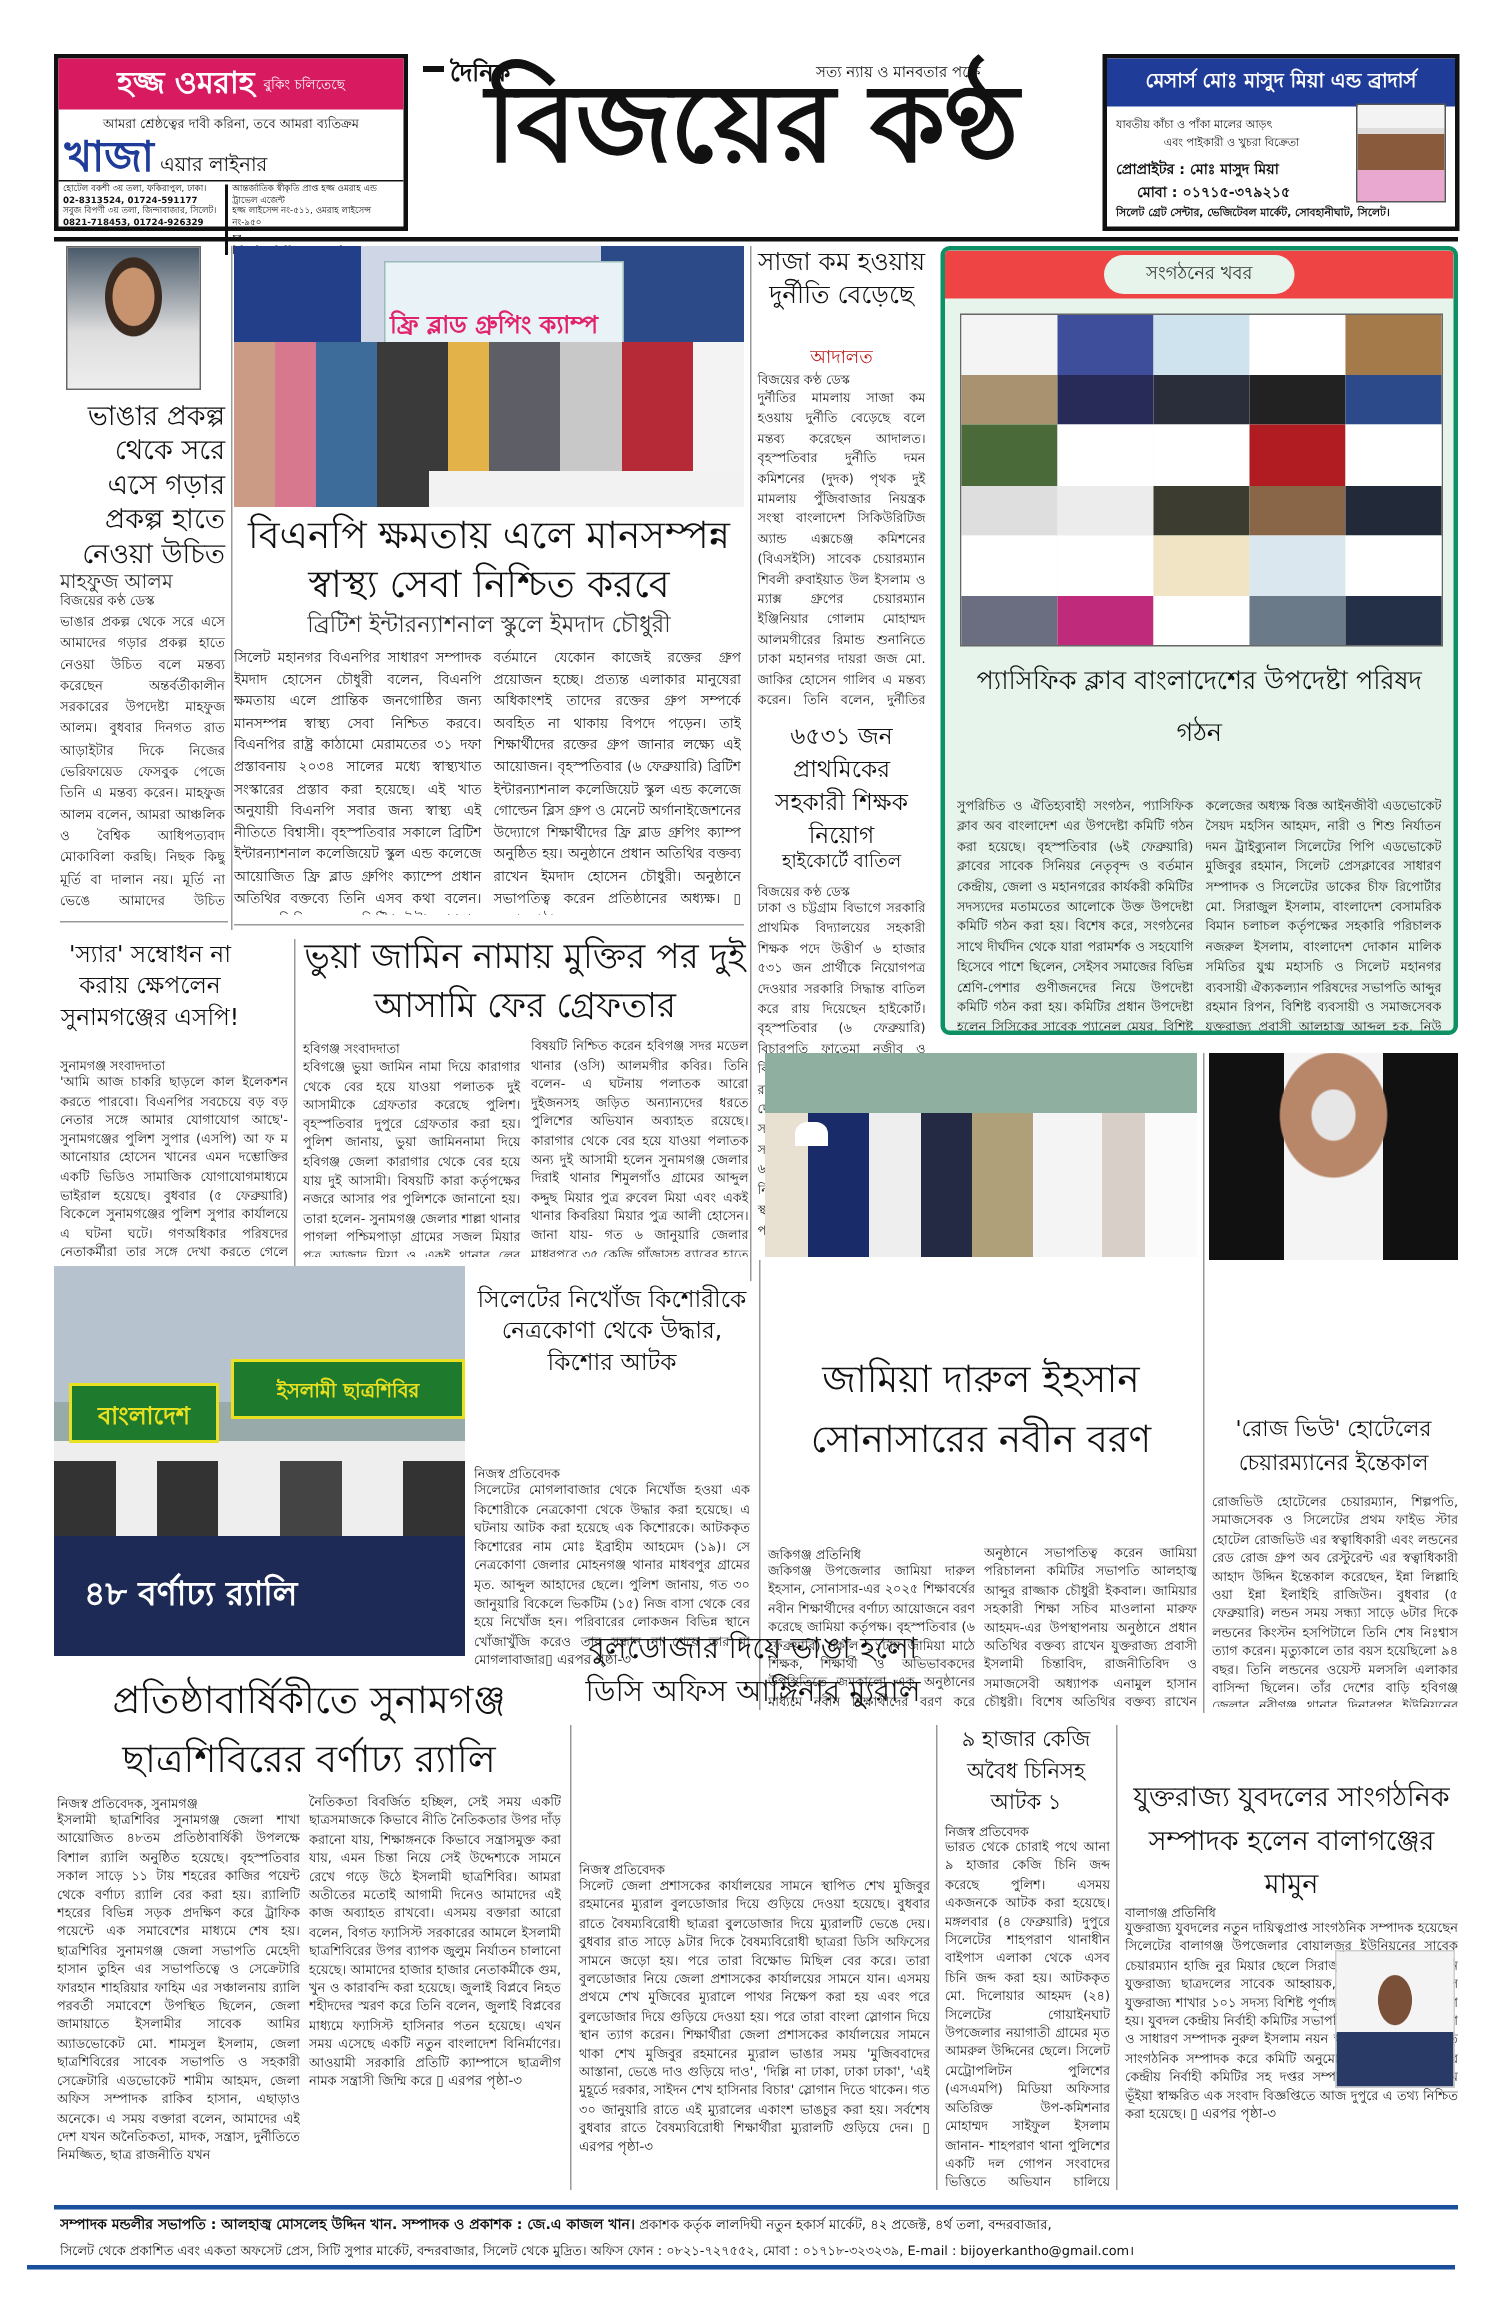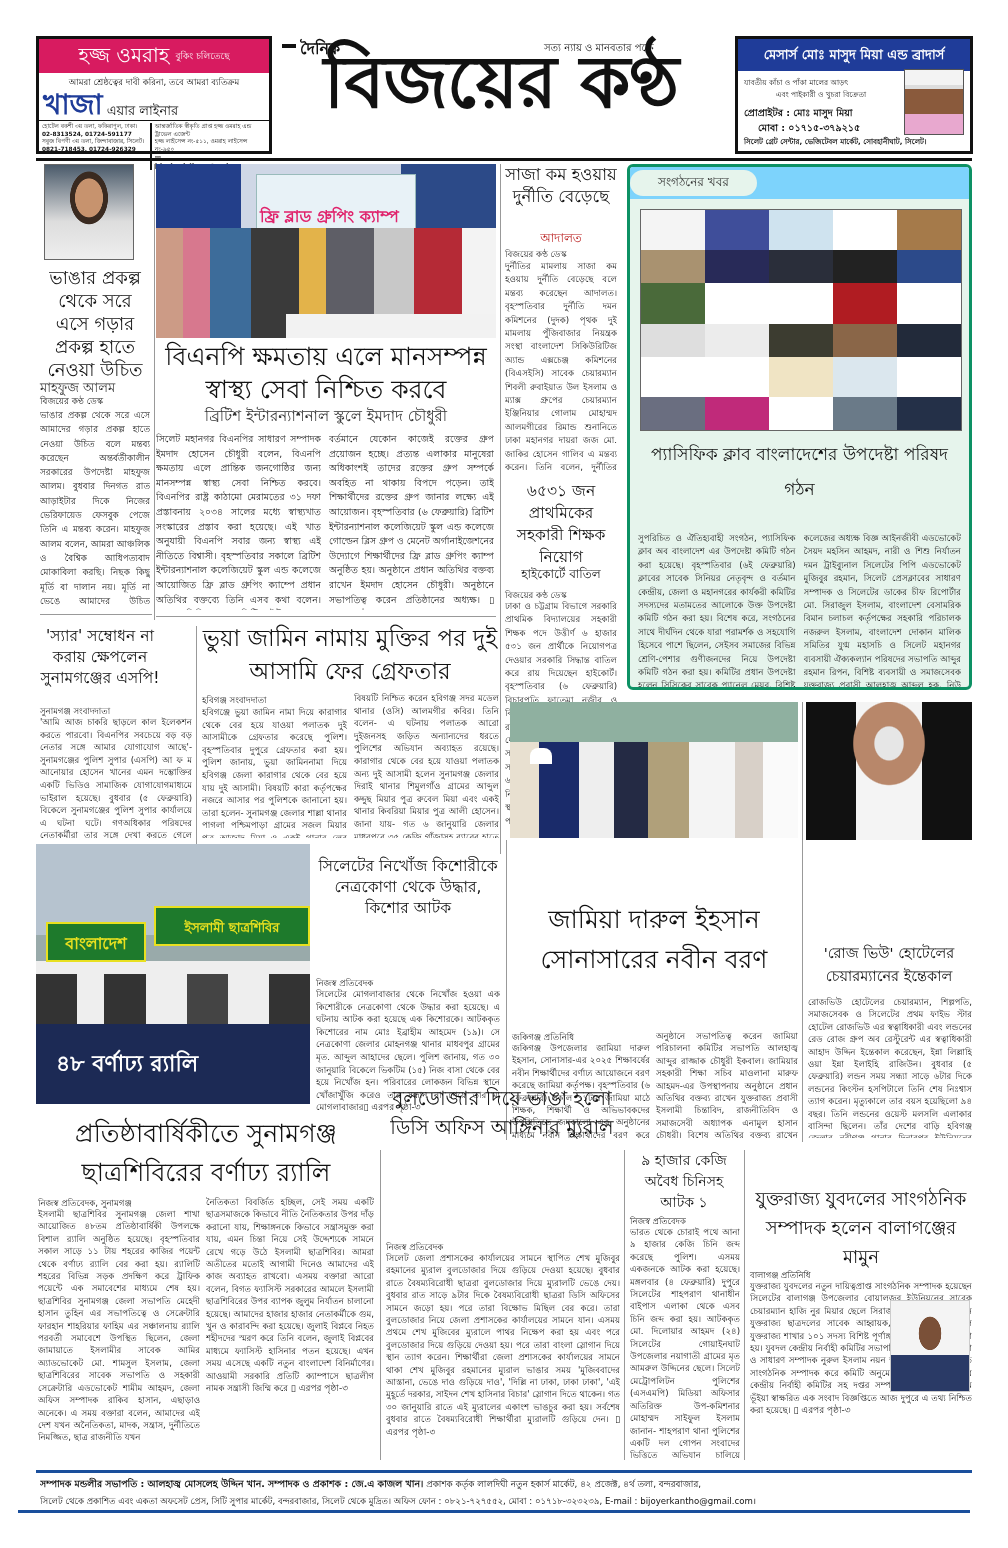--- a/index.html
+++ b/index.html
@@ -11,21 +11,21 @@
 .photo{overflow:hidden}
 .vrule{position:absolute;width:1px;background:#999}
 .hrule{position:absolute;height:1px;background:#999}
 .more{font-size:9px}
 </style>
 </head>
 <body>
 
 <div class="abs" style="left:36px;top:36px;width:236px;height:118px;border:3px solid #111;background:#fff">
   <div style="background:#d81b60;height:34px;color:#fff;display:flex;align-items:center;justify-content:center;gap:6px">
-    <span style="font-size:20px;font-weight:normal">হজ্জ ওমরাহ</span>
+    <span style="font-size:20px;font-weight:bold">হজ্জ ওমরাহ</span>
     <span style="font-size:9px">বুকিং চলিতেছে</span>
   </div>
   <div style="font-size:8.6px;text-align:center;margin-top:3px;white-space:nowrap">আমরা শ্রেষ্ঠত্বের দাবী করিনা, তবে আমরা ব্যতিক্রম</div>
   <div style="display:flex;align-items:flex-end;padding:0 4px;border-bottom:1px solid #111">
     <span style="font-size:28px;font-weight:bold;color:#1f3c99;line-height:30px">খাজা</span>
     <span style="font-size:13px;margin-left:4px;line-height:18px">এয়ার লাইনার</span>
   </div>
   <div style="display:flex;font-size:5.8px;line-height:7.5px;padding:2px 3px">
     <div style="flex:1;border-right:2px solid #111;padding-right:2px">
       <div>হোটেল বকশী ৩য় তলা, ফকিরাপুল, ঢাকা।</div>
@@ -56,21 +56,21 @@
     <div style="font-size:7.4px;text-align:center">এবং পাইকারী ও খুচরা বিক্রেতা</div>
     <div style="font-size:9.5px;font-weight:bold;margin-top:5px;white-space:nowrap">প্রোপ্রাইটর : মোঃ মাসুদ মিয়া</div>
     <div style="font-size:9.5px;font-weight:bold;margin-left:14px">মোবা : ০১৭১৫-৩৭৯২১৫</div>
   </div>
   <div style="position:absolute;left:6px;bottom:3px;font-size:7.2px;font-weight:bold;white-space:nowrap">সিলেট গ্রেট সেন্টার, ভেজিটেবল মার্কেট, সোবহানীঘাট, সিলেট।</div>
 </div>
 
 <div class="abs" style="left:36px;top:158px;width:936px;height:3px;background:#111"></div>
 
 <div class="abs photo" style="left:44px;top:164px;width:90px;height:96px;background:radial-gradient(ellipse at 50% 35%,#c7936e 0 22%,#3a2a20 23% 30%,transparent 31%),linear-gradient(#4a5a6a,#ddd 60%,#eee);border:1px solid #666"></div>
-<div class="abs hl" style="left:40px;top:266px;width:110px;font-size:18px;line-height:23px;text-align:center">ভাঙার প্রকল্প থেকে সরে এসে গড়ার প্রকল্প হাতে নেওয়া উচিত</div>
+<div class="abs hl" style="left:40px;top:266px;width:110px;font-size:18px;line-height:23px;text-align:right">ভাঙার প্রকল্প থেকে সরে এসে গড়ার প্রকল্প হাতে নেওয়া উচিত</div>
 <div class="abs" style="left:40px;top:378px;font-size:13px;color:#333">মাহফুজ আলম</div>
 <div class="abs byline" style="left:40px;top:394px;font-size:8.8px">বিজয়ের কণ্ঠ ডেস্ক</div>
 <div class="abs txt" style="left:40px;top:408px;width:110px;height:198px;font-size:8.8px;line-height:14.3px"><span>ভাঙার প্রকল্প থেকে সরে এসে আমাদের গড়ার প্রকল্প হাতে নেওয়া উচিত বলে মন্তব্য করেছেন অন্তর্বর্তীকালীন সরকারের উপদেষ্টা মাহফুজ আলম। বুধবার দিনগত রাত আড়াইটার দিকে নিজের ভেরিফায়েড ফেসবুক পেজে তিনি এ মন্তব্য করেন। মাহফুজ আলম বলেন, আমরা আঞ্চলিক ও বৈশ্বিক আধিপত্যবাদ মোকাবিলা করছি। নিছক কিছু মূর্তি বা দালান নয়। মূর্তি না ভেঙে আমাদের উচিত আমাদের শত্রুদের শক্তির বিপরীতে পাল্টা চিন্তা, শক্তি ও হেজেমনি গড়ে তোলা। ভাঙার প্রকল্প থেকে সরে এসে দিনকে দিন আমাদের</span> </div>
 <div class="hrule" style="left:40px;top:614px;width:112px"></div>
 
 <div class="abs hl" style="left:38px;top:626px;width:124px;font-size:15.5px;line-height:21px">'স্যার' সম্বোধন না করায় ক্ষেপলেন সুনামগঞ্জের এসপি!</div>
 <div class="abs byline" style="left:40px;top:704px;font-size:8.5px">সুনামগঞ্জ সংবাদদাতা</div>
 <div class="abs txt" style="left:40px;top:716px;width:152px;height:124px;font-size:8.6px;line-height:12.6px"><span>'আমি আজ চাকরি ছাড়লে কাল ইলেকশন করতে পারবো। বিএনপির সবচেয়ে বড় বড় নেতার সঙ্গে আমার যোগাযোগ আছে'- সুনামগঞ্জের পুলিশ সুপার (এসপি) আ ফ ম আনোয়ার হোসেন খানের এমন দম্ভোক্তির একটি ভিডিও সামাজিক যোগাযোগমাধ্যমে ভাইরাল হয়েছে। বুধবার (৫ ফেব্রুয়ারি) বিকেলে সুনামগঞ্জের পুলিশ সুপার কার্যালয়ে এ ঘটনা ঘটে। গণঅধিকার পরিষদের নেতাকর্মীরা তার সঙ্গে দেখা করতে গেলে 'স্যার' সম্বোধন না করায় এসপি এমন মন্তব্য করেন। এসময় গণঅধিকার পরিষদের এক নেতাকে ধাক্কা দিয়ে বের করে দেওয়ার অভিযোগ উঠেছে। জেলা গণঅধিকার পরিষদের সভাপতি ও জেলা বারের পৌর শহরের হোসেন</span> </div>
 
 <div class="vrule" style="left:154px;top:164px;height:456px"></div>
@@ -99,21 +99,21 @@
 <div class="abs hl" style="left:503px;top:232px;width:116px;font-size:12px;color:#b91c1c">আদালত</div>
 <div class="abs byline" style="left:505px;top:247px;font-size:8.6px">বিজয়ের কণ্ঠ ডেস্ক</div>
 <div class="abs txt" style="left:505px;top:260px;width:112px;height:214px;font-size:8.6px;line-height:13.4px"><span>দুর্নীতির মামলায় সাজা কম হওয়ায় দুর্নীতি বেড়েছে বলে মন্তব্য করেছেন আদালত। বৃহস্পতিবার দুর্নীতি দমন কমিশনের (দুদক) পৃথক দুই মামলায় পুঁজিবাজার নিয়ন্ত্রক সংস্থা বাংলাদেশ সিকিউরিটিজ অ্যান্ড এক্সচেঞ্জ কমিশনের (বিএসইসি) সাবেক চেয়ারম্যান শিবলী রুবাইয়াত উল ইসলাম ও ম্যাক্স গ্রুপের চেয়ারম্যান ইঞ্জিনিয়ার গোলাম মোহাম্মদ আলমগীরের রিমান্ড শুনানিতে ঢাকা মহানগর দায়রা জজ মো. জাকির হোসেন গালিব এ মন্তব্য করেন। তিনি বলেন, দুর্নীতির মামলায়</span> </div>
 
 <div class="abs hl" style="left:503px;top:480px;width:116px;font-size:15.5px;line-height:22px">৬৫৩১ জন প্রাথমিকের সহকারী শিক্ষক নিয়োগ</div>
 <div class="abs hl" style="left:503px;top:568px;width:116px;font-size:12px">হাইকোর্টে বাতিল</div>
 <div class="abs byline" style="left:505px;top:588px;font-size:8.6px">বিজয়ের কণ্ঠ ডেস্ক</div>
 <div class="abs txt" style="left:505px;top:600px;width:112px;height:252px;font-size:8.6px;line-height:13.4px"><span>ঢাকা ও চট্টগ্রাম বিভাগে সরকারি প্রাথমিক বিদ্যালয়ের সহকারী শিক্ষক পদে উত্তীর্ণ ৬ হাজার ৫৩১ জন প্রার্থীকে নিয়োগপত্র দেওয়ার সরকারি সিদ্ধান্ত বাতিল করে রায় দিয়েছেন হাইকোর্ট। বৃহস্পতিবার (৬ ফেব্রুয়ারি) বিচারপতি ফাতেমা নজীব ও বিচারপতি শিকদার মাহমুদুর রাজীর হাইকোর্ট বেঞ্চ এ রায় দেন। এর আগে গত ১৯ নভেম্বর সরকারি প্রাথমিক বিদ্যালয়ের সহকারী শিক্ষক পদে তৃতীয় ধাপে ৬ হাজার ৫৩১ জনের নিয়োগপত্র প্রদানের সিদ্ধান্ত স্থগিত করে হাইকোর্ট। কোটা পদ্ধতি</span> <span class="more">▯ <span>এরপর পৃষ্ঠা-৩</span></span></div>
 
 <div class="abs" style="left:627px;top:164px;width:345px;height:526px;background:#e6f4ec;border:3px solid #0d9164;border-radius:6px;overflow:hidden">
-  <div style="background:#7dd3fc;height:32px;display:flex;align-items:center">
+  <div style="background:#ef4444;height:32px;display:flex;justify-content:center;align-items:center">
     <span style="background:#e6f4ec;border-radius:14px;padding:3px 28px;font-size:12px;color:#333">সংগঠনের খবর</span>
   </div>
   <div style="margin:10px 0 0 10px;width:322px;height:222px;display:grid;grid-template-columns:repeat(5,1fr);grid-template-rows:repeat(3,1fr);border:1px solid #666">
     <div style="background:linear-gradient(#f4f4f4 0 55%,#a99270 55%)"></div>
     <div style="background:linear-gradient(#3f4e9a 0 55%,#282a58 55%)"></div>
     <div style="background:linear-gradient(#cfe3ef 0 55%,#2a2e3a 55%)"></div>
     <div style="background:linear-gradient(#fff 0 55%,#222 55%)"></div>
     <div style="background:linear-gradient(#a57a4a 0 55%,#2c4a8a 55%)"></div>
     <div style="background:linear-gradient(#4a6a3a 0 55%,#dedede 55%)"></div>
     <div style="background:linear-gradient(#fff 0 55%,#ececec 55%)"></div>

